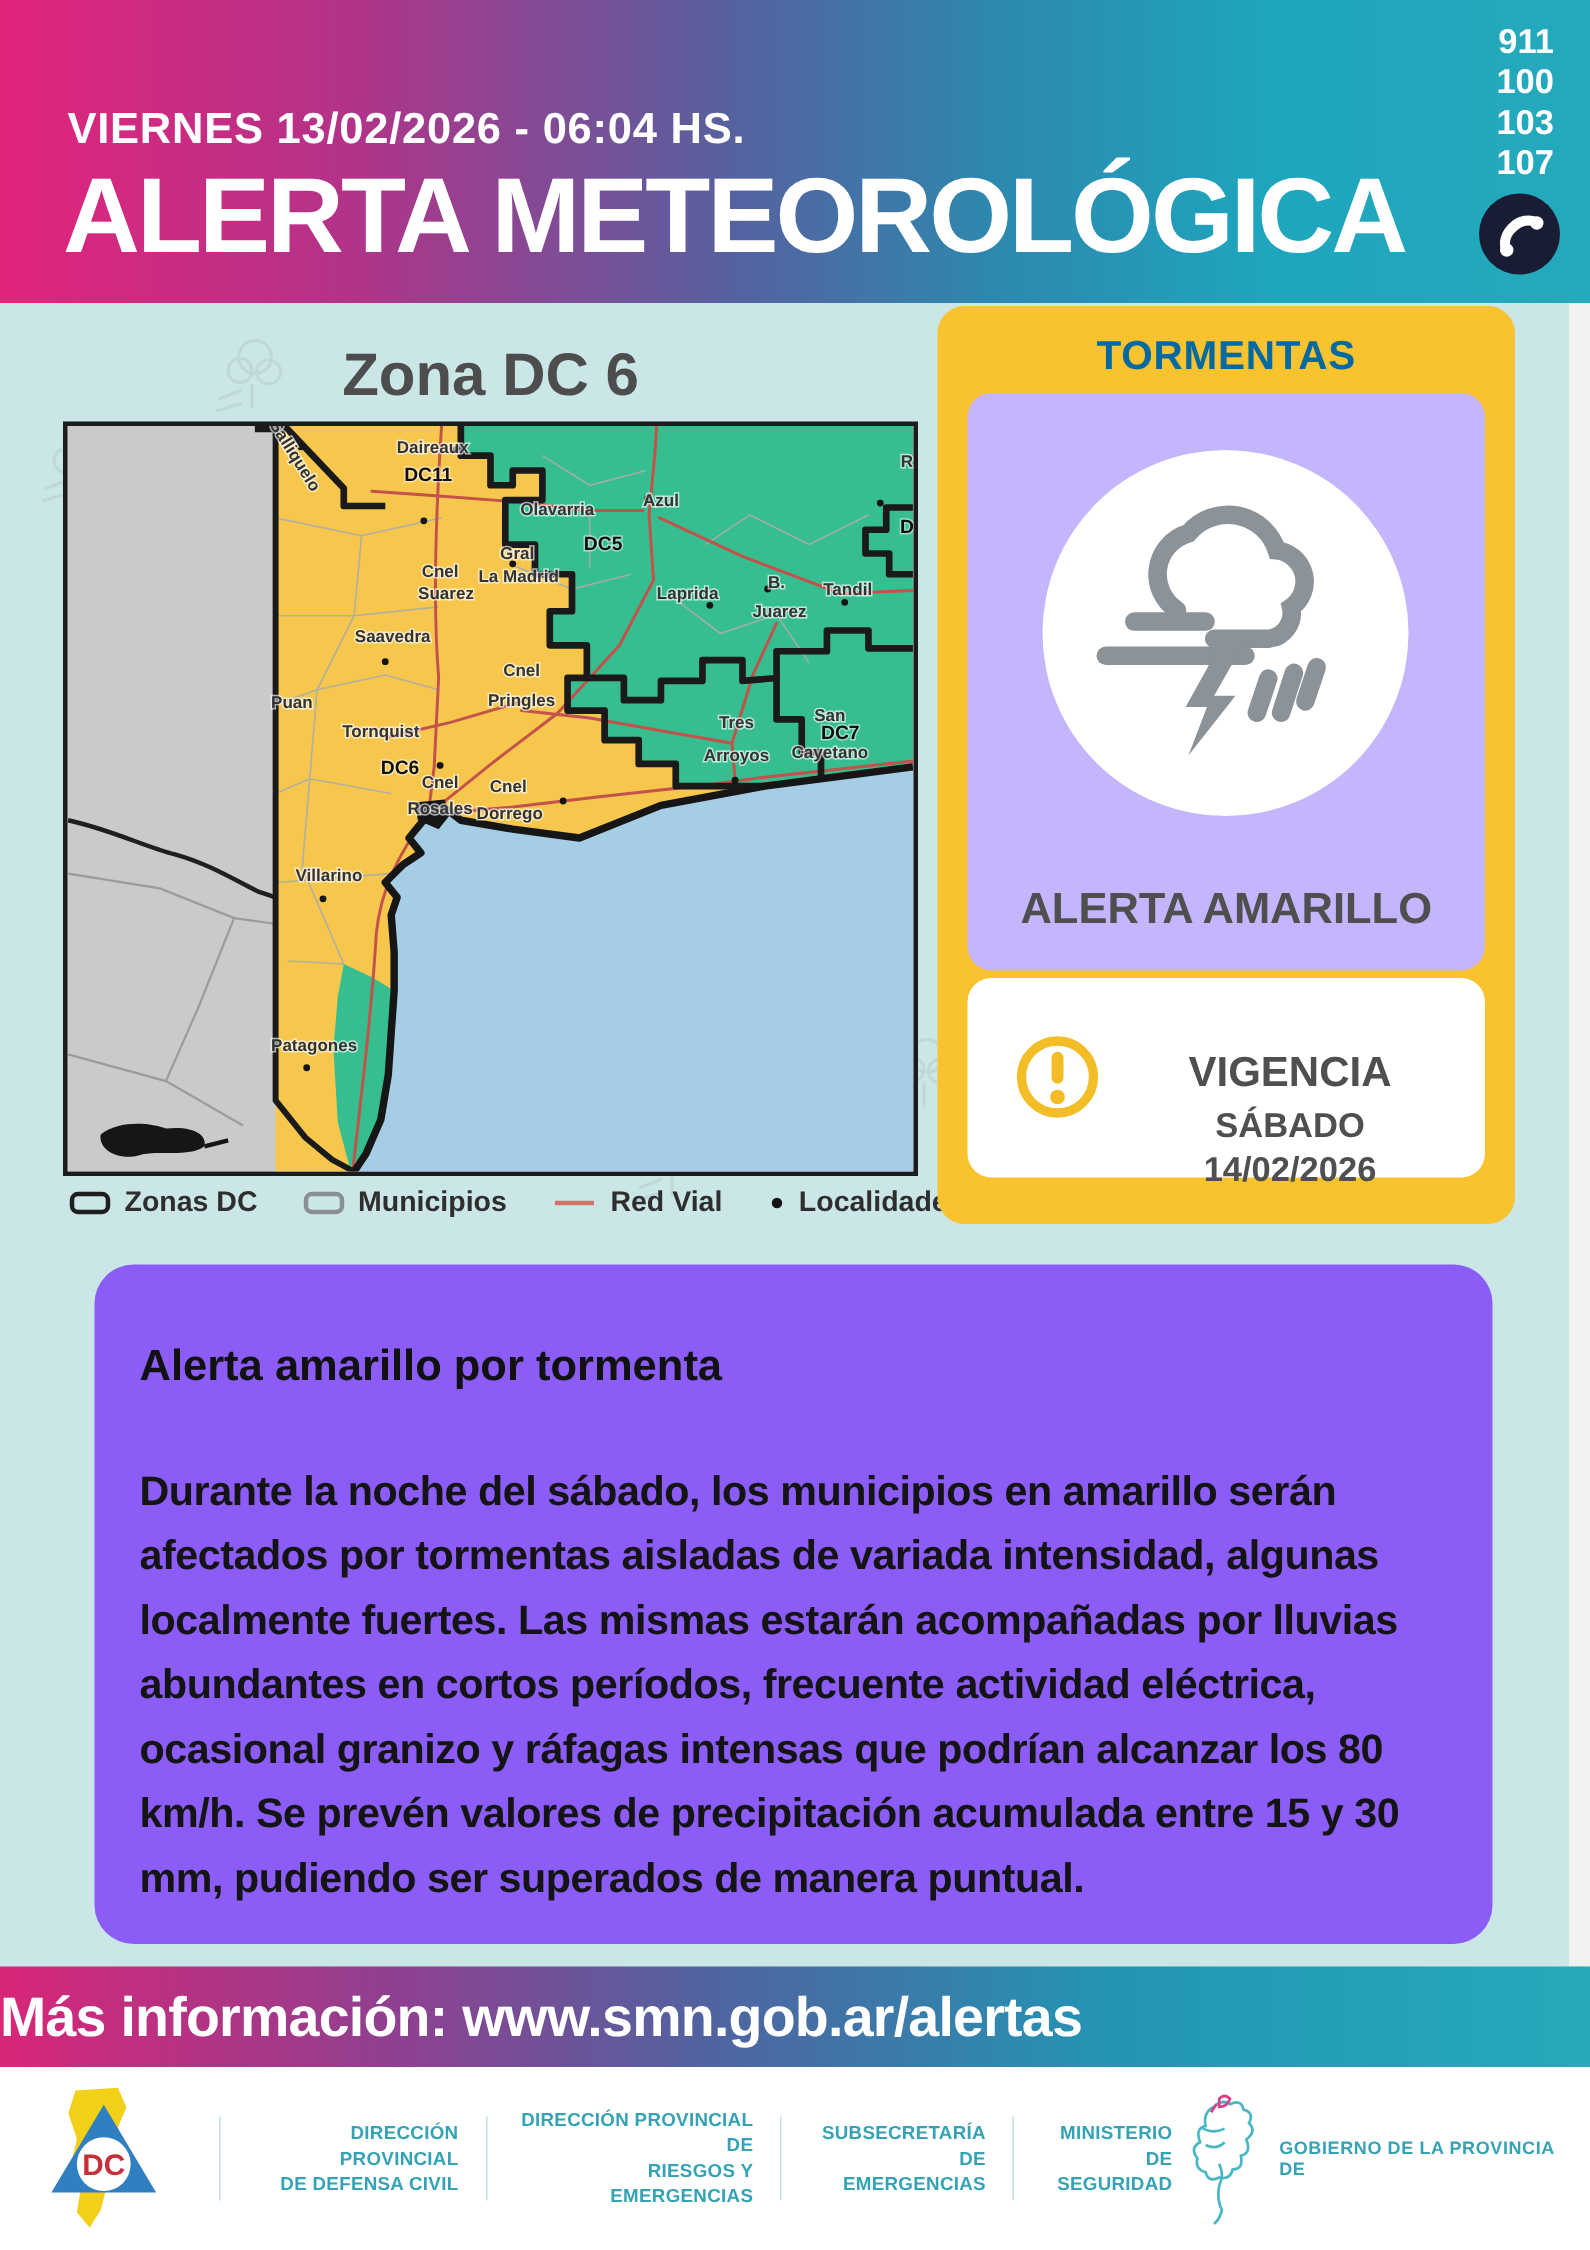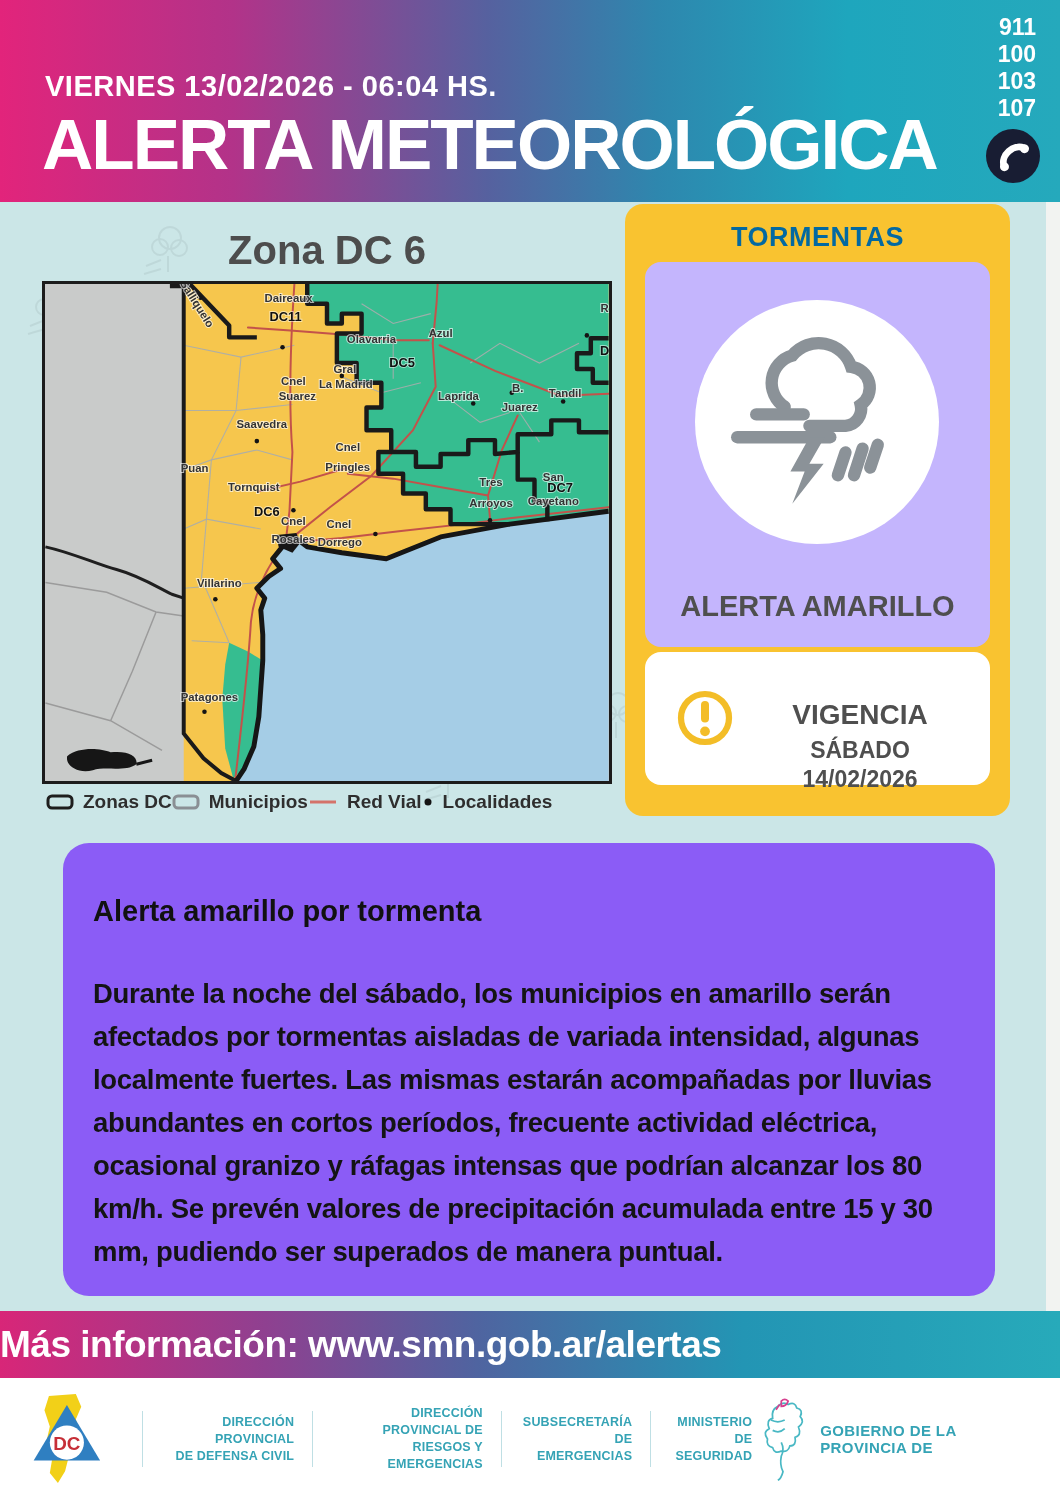--- a/index.html
+++ b/index.html
@@ -21,21 +21,21 @@
   
   .ghost{position:absolute;opacity:.13;}
 
   
   .map-title{position:absolute;left:42px;top:228px;width:570px;text-align:center;
     font-size:40px;font-weight:700;color:#4d4d4d;}
   .map-frame{position:absolute;left:42px;top:281px;width:570px;height:503px;border:3px solid #1c1c1c;box-sizing:border-box;background:#c9cbca;}
   .map-frame svg{display:block;}
   .mlabel{font-size:11.5px;font-weight:700;fill:#333;paint-order:stroke;stroke:rgba(255,255,255,.65);stroke-width:2px;}
   .mzone{font-size:13px;font-weight:800;fill:#101010;paint-order:stroke;stroke:rgba(255,255,255,.5);stroke-width:2px;}
-  .legend{position:absolute;left:46px;top:791px;display:flex;align-items:flex-start;
+  .legend{position:absolute;left:46px;top:791px;display:flex;align-items:flex-start;gap:30px;
     font-size:19px;font-weight:600;color:#2e2e2e;}
   .legend .item{display:flex;align-items:center;gap:9px;}
 
   
   .alert-card{position:absolute;left:625px;top:204px;width:385px;height:612px;border-radius:18px;background:#f9c330;}
   .hazard-title{position:absolute;left:0;top:18px;width:100%;text-align:center;font-size:27px;font-weight:800;color:#0369a1;letter-spacing:.5px;}
   .alert-inner{position:absolute;left:20px;top:58px;width:345px;height:385px;border-radius:16px;background:#c4b5fd;}
   .icon-circle{position:absolute;left:50px;top:38px;width:244px;height:244px;border-radius:50%;background:#ffffff;
     display:flex;align-items:center;justify-content:center;}
   .alert-level{position:absolute;left:0;bottom:22px;width:100%;text-align:center;font-size:29px;font-weight:800;color:#4f4f4f;line-height:37px;}
@@ -57,21 +57,21 @@
     display:flex;align-items:center;justify-content:flex-start;}
   .info-bar span{color:#fff;font-size:37px;font-weight:800;letter-spacing:-0.5px;}
 
   
   .footer{position:absolute;left:0;top:1378px;width:1060px;height:122px;background:#ffffff;
     display:flex;align-items:center;padding:0 22px;box-sizing:border-box;gap:0;}
   .org{color:#35a3b5;font-size:12.5px;font-weight:700;line-height:17px;text-align:right;letter-spacing:.2px;}
   .sep{width:1px;height:56px;background:#bfdfe4;margin:0 18px;}
   .ba-block{display:flex;align-items:center;margin-left:auto;}
   .ba-text{margin-left:6px;}
-  .ba-small{color:#35a3b5;font-size:15px;font-weight:700;letter-spacing:.4px;}
+  .ba-small{color:#35a3b5;font-size:12px;font-weight:700;letter-spacing:.4px;}
   .ba-big{color:#1fb0c1;font-size:30px;font-weight:800;letter-spacing:-0.5px;margin-top:1px;}
 </style>
 </head>
 <body>
 
 <div class="page">
 
   <div class="header">
     <div class="date-line">VIERNES 13/02/2026 - 06:04 HS.</div>
     <div class="page-title">ALERTA METEOROLÓGICA</div>

